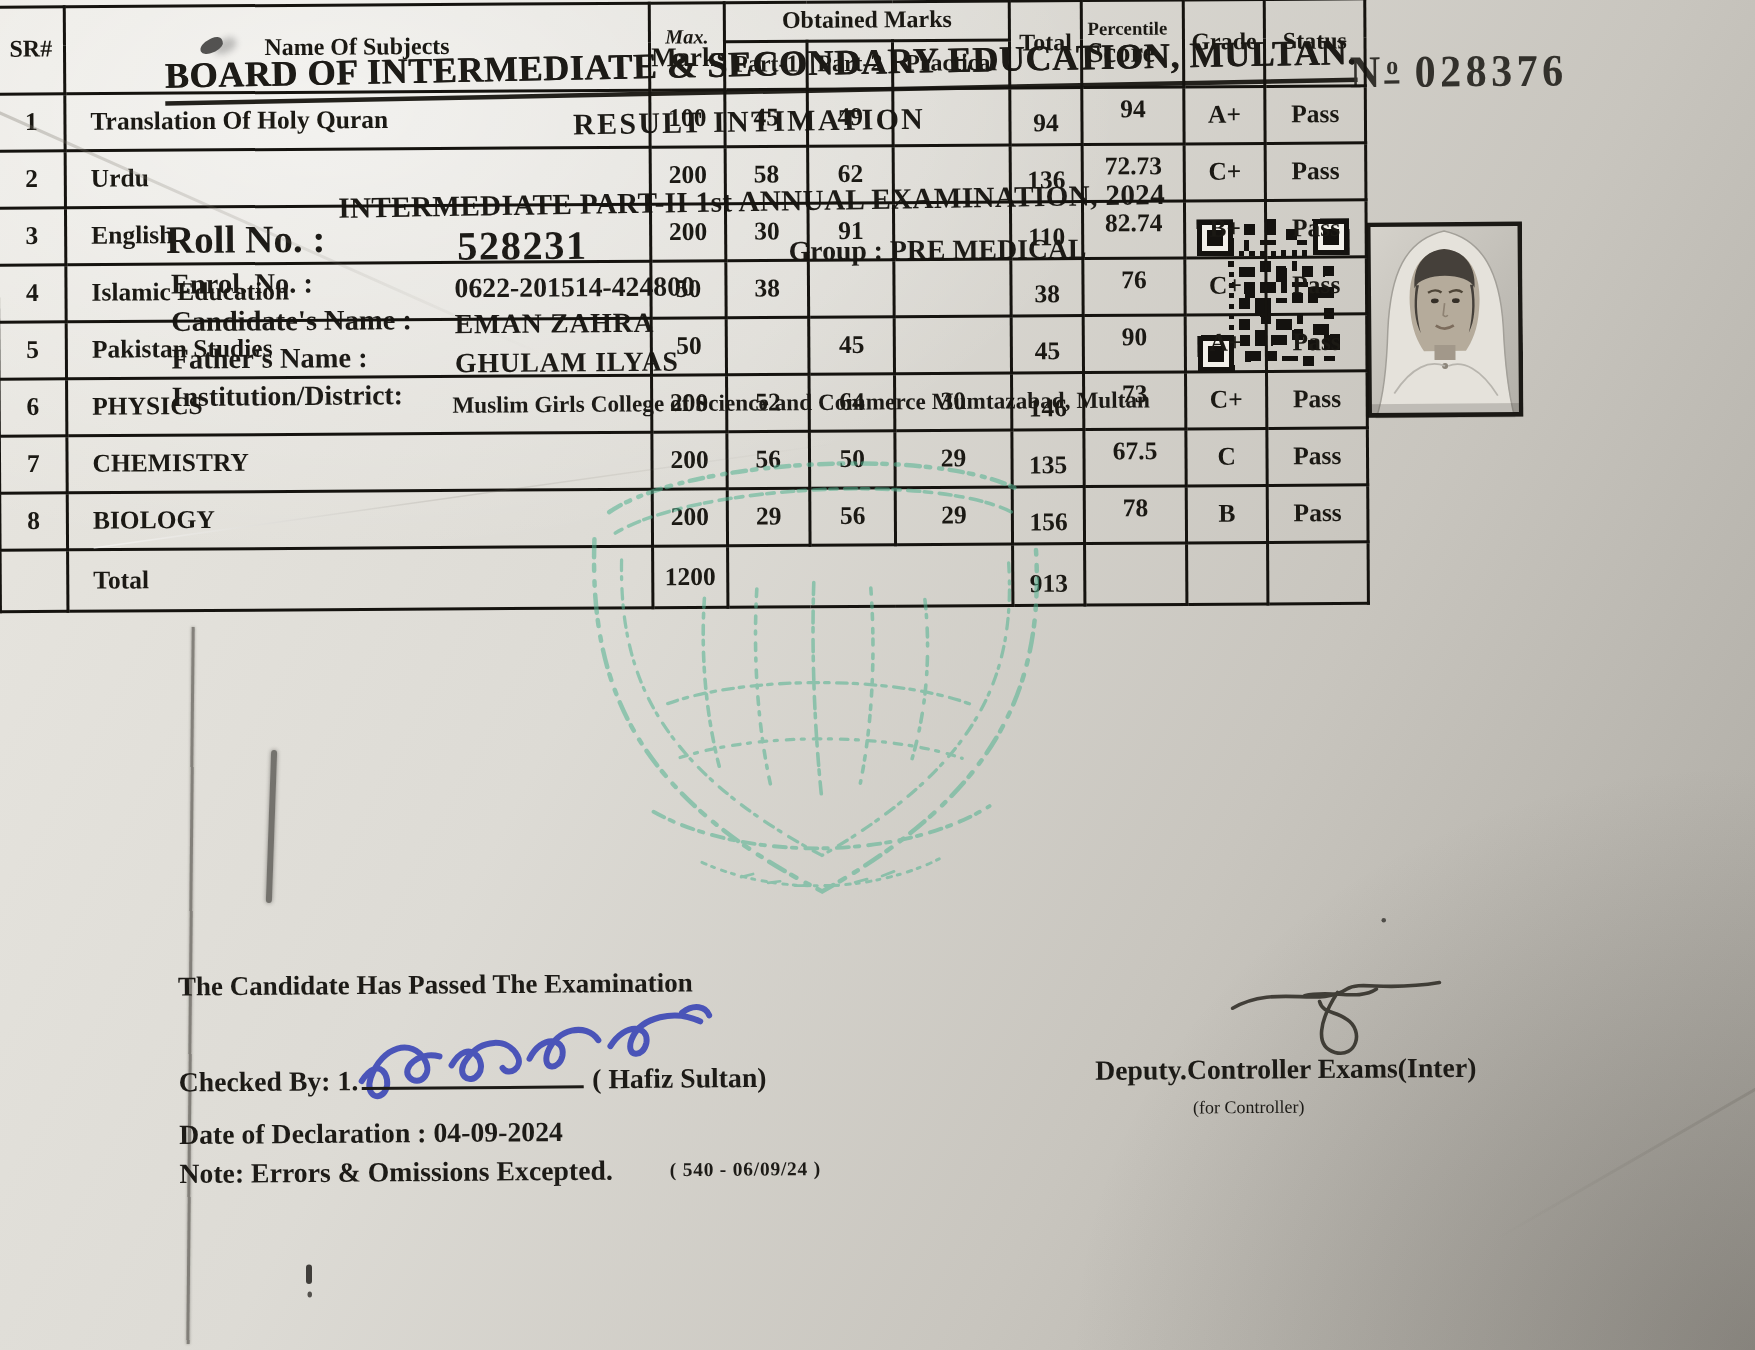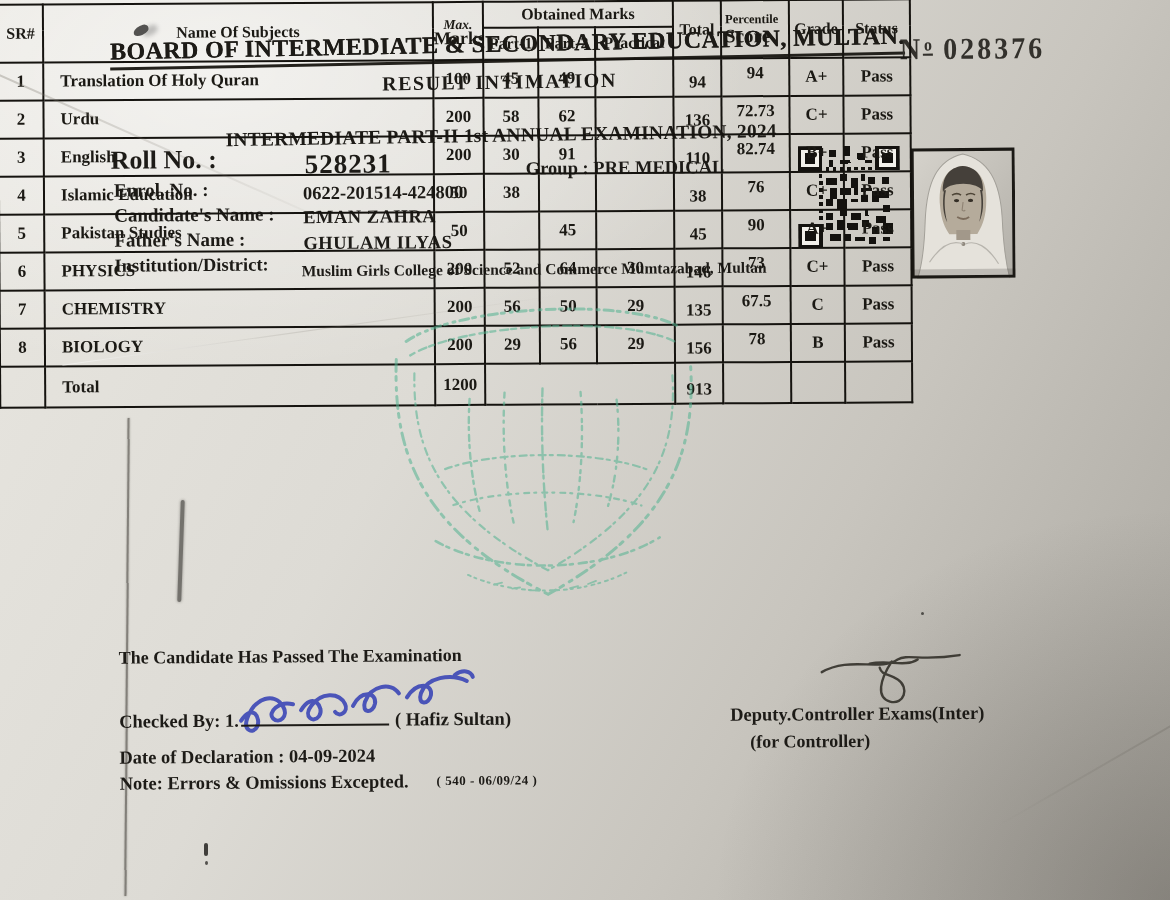--- a/index.html
+++ b/index.html
@@ -62,23 +62,23 @@
   .stamp{left:375px;top:288px;width:345px;height:335px;opacity:.55;pointer-events:none;}
   .sig-blue{left:225px;top:660px;width:255px;height:72px;}
   .sig-black{left:808px;top:648px;width:165px;height:62px;}
   
   .passed{left:117px;top:644px;font-size:18px;font-weight:bold;}
   .checked{left:117px;top:708px;font-size:18.5px;font-weight:bold;}
   .checked .line{display:inline-block;width:148px;border-bottom:2.2px solid #1d1b17;
                  height:14px;margin:0 6px 0 2px;}
   .decl{left:117px;top:744px;font-size:18.5px;font-weight:bold;}
   .note{left:117px;top:770px;font-size:18.5px;font-weight:bold;}
-  .note .ref{font-size:13px;letter-spacing:.5px;margin-left:28px;vertical-align:2px;}
+  .note .ref{font-size:13px;letter-spacing:.5px;margin-left:38px;vertical-align:2px;}
   .deputy{left:728px;top:706px;font-size:18.5px;font-weight:bold;}
-  .forctl{left:748px;top:733px;font-size:18px;font-weight:bold;}
+  .forctl{left:793px;top:733px;font-size:12px;font-weight:normal;}
   
   .crease-v{left:126px;top:418px;width:2px;height:478px;background:rgba(38,34,28,.5);
             transform:rotate(.4deg);box-shadow:0 0 2px rgba(38,34,28,.4);}
   .corner-mark{left:133px;top:26px;width:16px;height:9px;background:rgba(30,30,28,.75);
                border-radius:60% 40% 50% 50%;transform:rotate(-25deg);box-shadow:8px 4px 4px rgba(40,40,38,.25);}
   .smudge{left:179px;top:500px;width:4px;height:102px;background:rgba(28,26,22,.55);
           border-radius:2px;transform:rotate(2deg);box-shadow:0 0 3px rgba(28,26,22,.45);}
   .excl{left:204px;top:843px;width:4px;height:13px;background:rgba(25,23,20,.8);border-radius:2px;}
   .excl-dot{left:205px;top:861px;width:3px;height:4px;background:rgba(25,23,20,.7);border-radius:50%;}
   .grade-dot{left:921px;top:612px;width:3px;height:3px;background:rgba(20,18,15,.65);border-radius:50%;}

